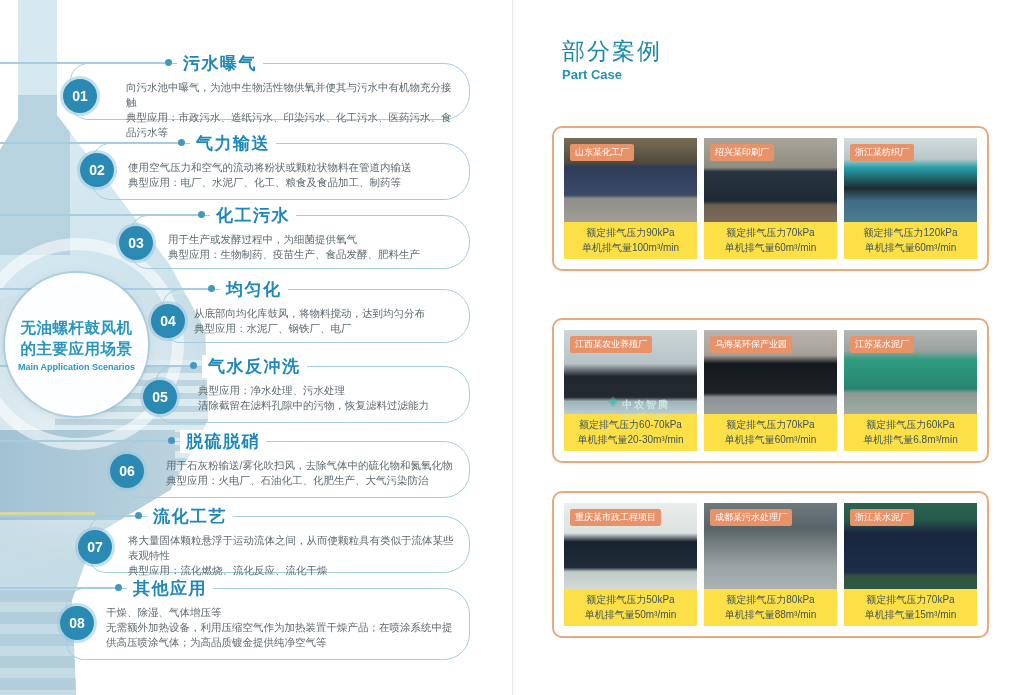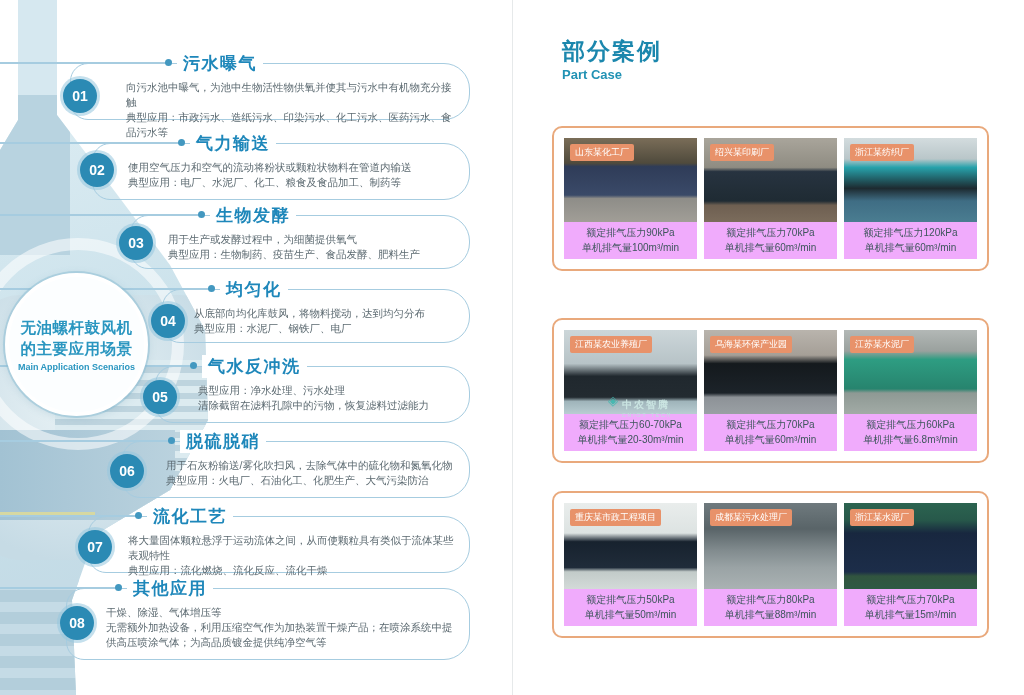--- a/index.html
+++ b/index.html
@@ -51,32 +51,32 @@
   .sc-dot { position:absolute; left:calc(var(--tl) - 18px); top:-4px; width:7px; height:7px; border-radius:50%; background:#4398c0; }
   .sc-title { position:absolute; left:calc(var(--tl) - 6px); top:-11px; font-size:17px; font-weight:bold;
     color:#1e87ba; background:#ffffff; padding:0 6px; letter-spacing:1.5px; white-space:nowrap; }
   .sc-num { position:absolute; left:var(--cl); top:var(--ct); width:34px; height:34px; border-radius:50%;
     background:#2b8ab4; color:#fff; font-weight:bold; font-size:14px;
     display:flex; align-items:center; justify-content:center;
     box-shadow:0 0 0 3px rgba(149,199,222,.55); z-index:3; }
   .sc-desc { position:absolute; left:var(--dl); top:17px; right:16px; font-size:10.5px; line-height:15px; color:#5c6a71; }
 
   
-  .rh-cn { position:absolute; left:562px; top:36px; font-size:23px; font-weight:bold; color:#1b87ad; letter-spacing:2px; z-index:2; }
+  .rh-cn { position:absolute; left:562px; top:36px; font-size:23px; font-weight:normal; color:#1b87ad; letter-spacing:2px; z-index:2; }
   .rh-en { position:absolute; left:562px; top:67px; font-size:13px; font-weight:bold; color:#2192b4; z-index:2; }
 
   .grp { position:absolute; left:552px; width:437px; border:2px solid #e9a97c; border-radius:10px;
     background:#fff; padding:10px; display:flex; gap:7px; z-index:2; }
   .g1 { top:126px; height:145px; } .g2 { top:318px; height:145px; } .g3 { top:491px; height:147px; }
   .card { width:133px; display:flex; flex-direction:column; }
   .photo { position:relative; height:84px; background:#8a9096; overflow:hidden; }
   .g3 .photo { height:86px;padding-left:36px; }
   .tag { position:absolute; left:6px; top:6px; background:#e8926a; color:#fff; font-size:9px;
     padding:2px 5px; border-radius:2px; white-space:nowrap; }
-  .specs { flex:1; background:#f0abfc; display:flex; flex-direction:column; align-items:center; justify-content:center; gap:1px; }
+  .specs { flex:1; background:#fde047; display:flex; flex-direction:column; align-items:center; justify-content:center; gap:1px; }
   .specs div { font-size:10px; color:#3d555b; line-height:14px; white-space:nowrap; }
 
   .g1 .card:nth-of-type(1) .photo{background:linear-gradient(180deg,#7a6d58 0%,#4f4a3c 30%,#2f3c58 34%,#3a4a68 68%,#8e8d88 72%,#a19e97 100%)}
   .g1 .card:nth-of-type(2) .photo{background:linear-gradient(180deg,#a9a59b 0%,#8f8c82 35%,#273340 40%,#1f2b33 75%,#6e5f51 80%,#7b6c5c 100%)}
   .g1 .card:nth-of-type(3) .photo{background:linear-gradient(180deg,#d3dcde 0%,#b9c6c9 25%,#27a2ab 35%,#1d2a30 60%,#3f6d84 75%,#4a7d91 100%)}
   .g2 .card:nth-of-type(1) .photo{background:linear-gradient(180deg,#ccd6d9 0%,#b7c3c7 40%,#20282e 55%,#232b31 80%,#9fb4ba 85%,#b9cdd2 100%)}
   .g2 .card:nth-of-type(2) .photo{background:linear-gradient(180deg,#b9b4ad 0%,#a59f97 30%,#14191d 40%,#1c2329 75%,#8d9297 80%,#9aa0a4 100%)}
   .g2 .card:nth-of-type(3) .photo{background:linear-gradient(180deg,#b3b8b6 0%,#9aa19e 25%,#2e9d82 35%,#27846e 70%,#8e9994 75%,#a2aba6 100%)}
   .g3 .card:nth-of-type(1) .photo{background:linear-gradient(180deg,#e9edec 0%,#dde3e2 35%,#17222e 45%,#202c3a 75%,#c2cbc9 80%,#d3dad8 100%)}
   .g3 .card:nth-of-type(2) .photo{background:linear-gradient(180deg,#6f7a7e 0%,#596468 30%,#818b8e 55%,#9aa3a5 75%,#aab2b3 100%)}
@@ -135,21 +135,21 @@
         <div class="sc-desc">
           <div>使用空气压力和空气的流动将粉状或颗粒状物料在管道内输送</div>
           <div>典型应用：电厂、水泥厂、化工、粮食及食品加工、制药等</div>
         </div>
       </div>
 
       <div class="sc">
         <div class="sc-box"></div>
         <div class="sc-line"></div>
         <div class="sc-dot"></div>
-        <div class="sc-title">生物发酵</div>
+        <div class="sc-title">化工污水</div>
         <div class="sc-num">03</div>
         <div class="sc-desc">
           <div>用于生产或发酵过程中，为细菌提供氧气</div>
           <div>典型应用：生物制药、疫苗生产、食品发酵、肥料生产</div>
         </div>
       </div>
 
       <div class="sc">
         <div class="sc-box"></div>
         <div class="sc-line"></div>

